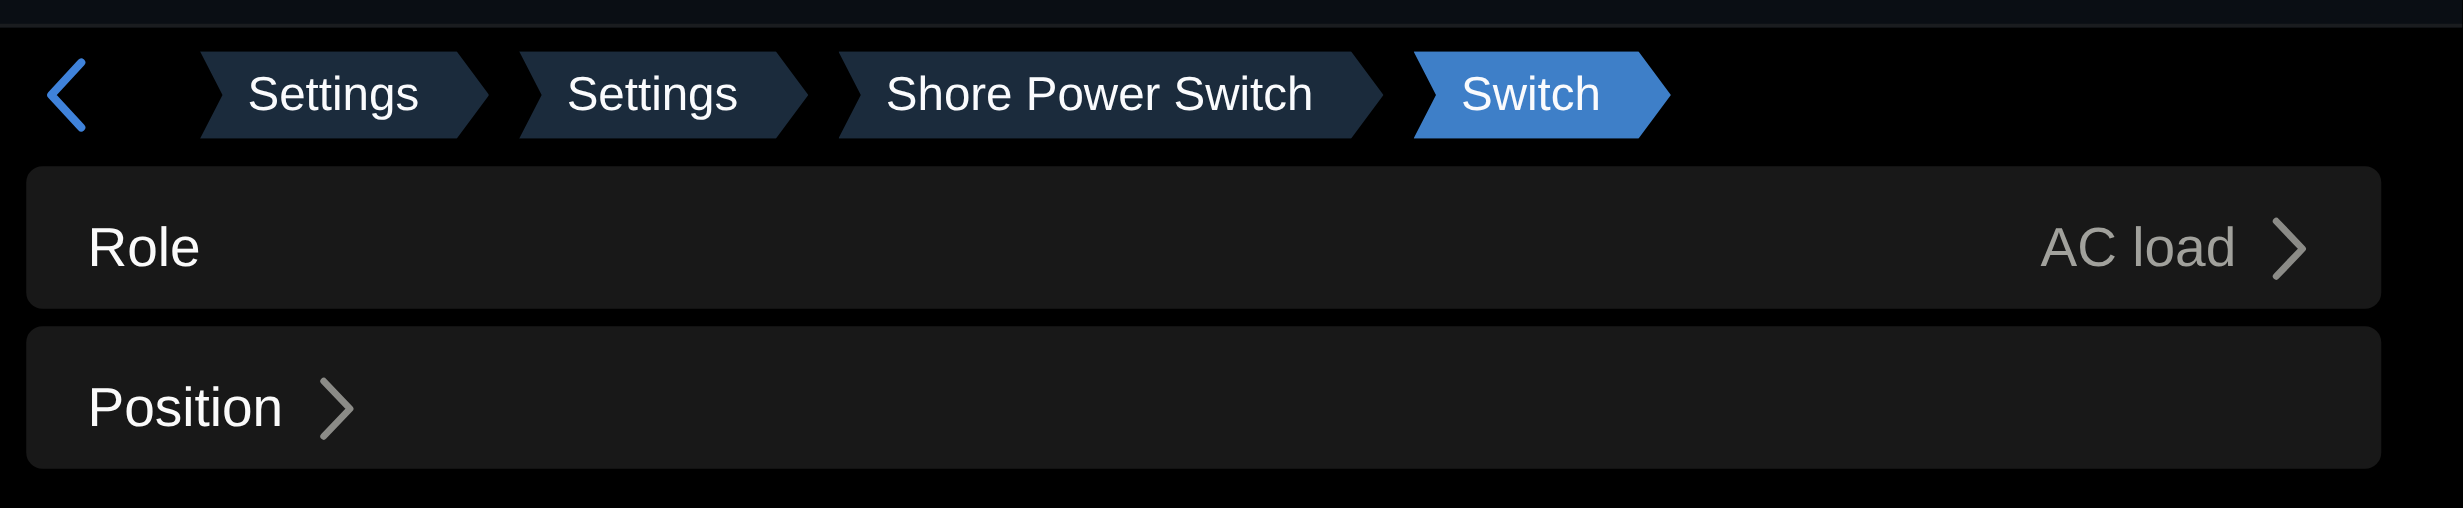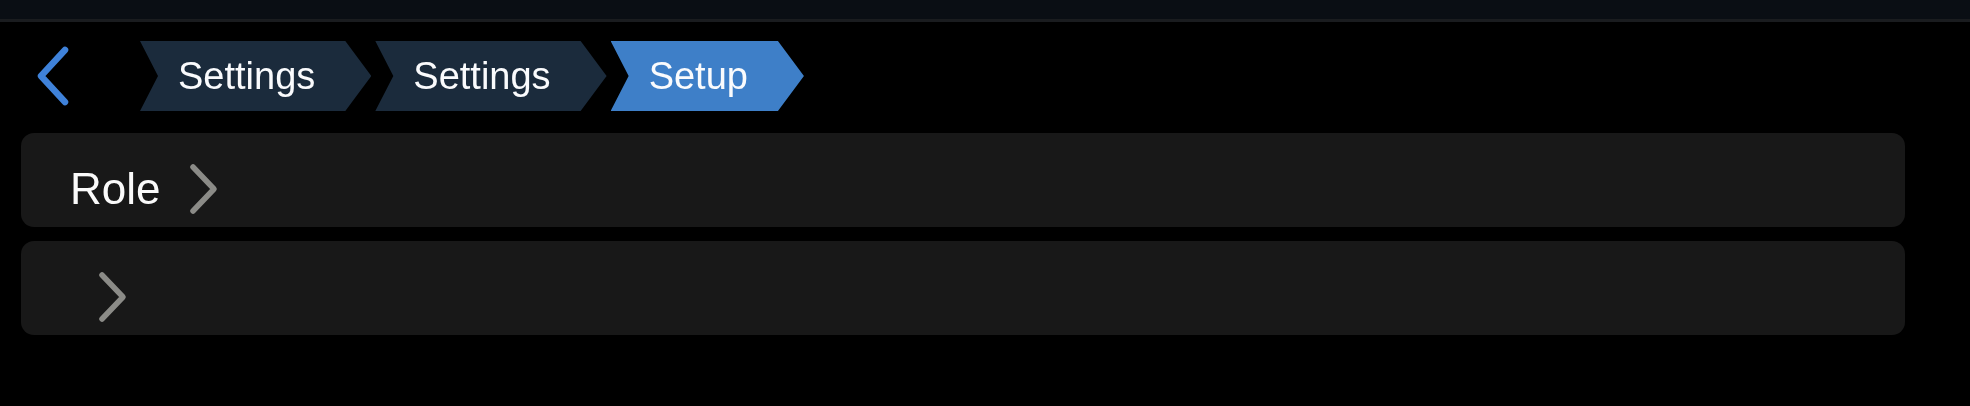--- a/index.html
+++ b/index.html
@@ -14,21 +14,21 @@
   
   .statusbar {
     width: 100%; height: 22px;
     background: var(--statusbar-bg, #0a0e14);
     border-bottom: 3px solid var(--statusbar-divider, #1a1c1f);
   }
 
   
   .navbar {
     display: flex; align-items: center;
-    height: 70px; margin-top: 19px;
+    height: 70px; margin-top: 19px; gap: 20px;
   }
   .back-btn {
     background: transparent; border: none;
     width: 62px; height: 70px;
     margin-left: 22px; margin-right: 56px;
     display: flex; align-items: center; justify-content: center;
     cursor: pointer; flex: 0 0 auto;
   }
   .back-btn svg { display: block; }
 
@@ -42,21 +42,21 @@
     margin-right: 4px;
     border: none; cursor: pointer;
     font-family: "Liberation Sans", sans-serif;
     clip-path: polygon(0 0, calc(100% - 26px) 0, 100% 50%, calc(100% - 26px) 100%, 0 100%, 18px 50%);
   }
   .chip.active { background: var(--chip-active-bg, #3e7fc8); }
 
   
   .list { margin: 22px 65px 0 21px; }
   .row {
-    height: 94px;
+    height: 114px;
     background: var(--card-bg, #181818);
     border-radius: 13px;
     display: flex; align-items: center;
     padding: 18px 58px 0 49px;
     margin-bottom: 14px;
     cursor: pointer;
   }
   .row-label {
     font-size: 44px;
     color: var(--label-text, #fafafa);
@@ -81,34 +81,39 @@
         <polyline points="31,5 7,31 31,57" stroke="#3f82da" stroke-width="6.5" stroke-linecap="round" stroke-linejoin="round"></polyline>
       </svg>
     </button>
 
     <button class="chip">
       <span>Settings</span>
     </button>
     <button class="chip">
       <span>Settings</span>
     </button>
+    <button class="chip">
+      <span>Shore Power Switch</span>
+    </button>
     <button class="chip active">
-      <span>Setup</span>
+      <span>Switch</span>
     </button>
   </div>
 
   <div class="list">
 
     <div class="row">
       <span class="row-label">Role</span>
+      <span class="row-value">AC load</span>
       <svg class="row-chev" width="30" height="54" viewBox="0 0 30 54" fill="none">
         <polyline points="4,5 25,27 4,49" stroke="#8b8b87" stroke-width="5.5" stroke-linecap="round" stroke-linejoin="round"></polyline>
       </svg>
     </div>
 
     <div class="row">
+      <span class="row-label">Position</span>
       <svg class="row-chev" width="30" height="54" viewBox="0 0 30 54" fill="none">
         <polyline points="4,5 25,27 4,49" stroke="#8b8b87" stroke-width="5.5" stroke-linecap="round" stroke-linejoin="round"></polyline>
       </svg>
     </div>
 
   </div>
 </div>
 
 </body></html>

